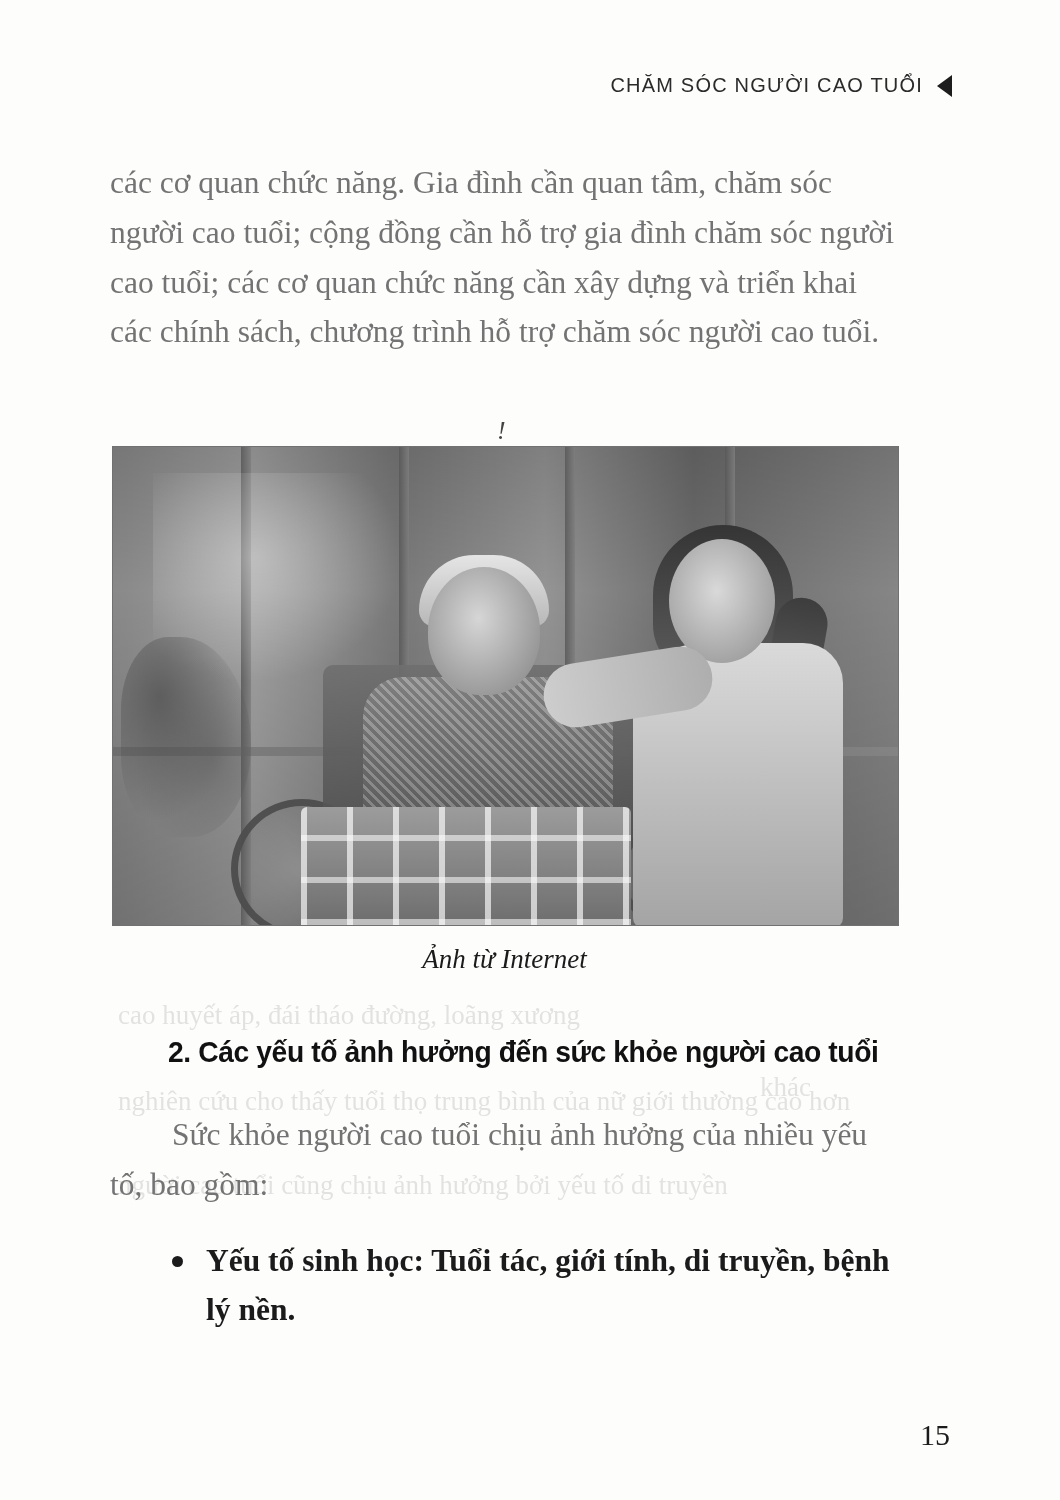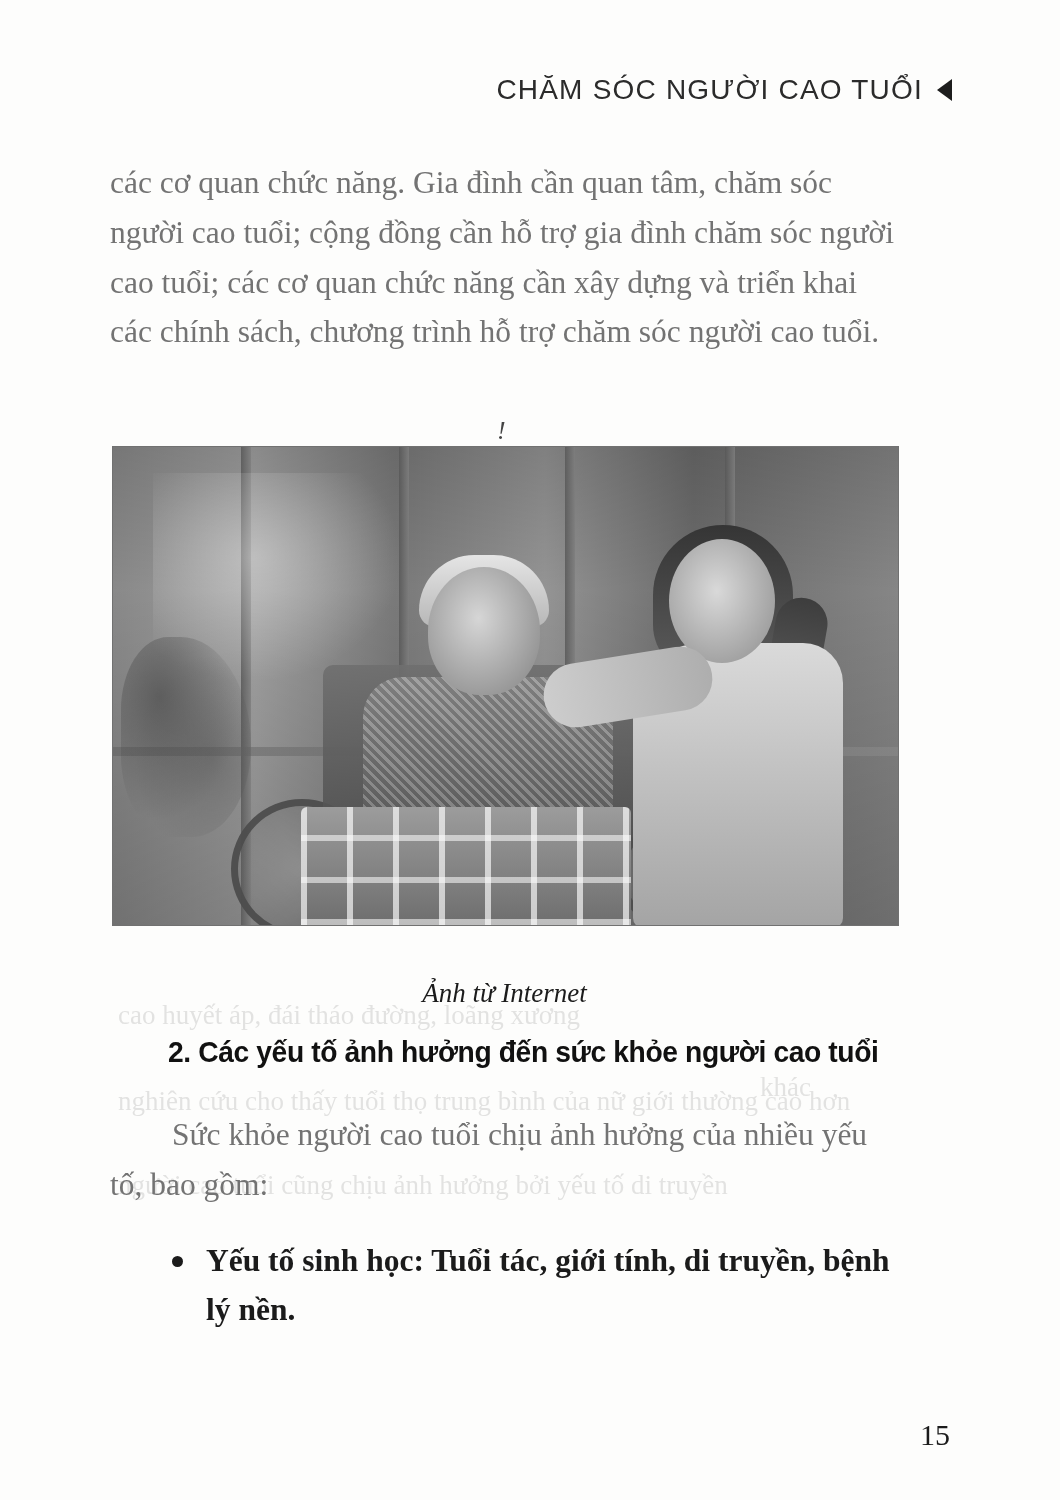--- a/index.html
+++ b/index.html
@@ -26,21 +26,21 @@
   .header {
     position: absolute;
     top: 74px;
     right: 108px;
     display: flex;
     align-items: center;
     gap: 14px;
   }
   .header-text {
     font-family: "Liberation Sans", sans-serif;
-    font-size: 28px;
+    font-size: 20px;
     letter-spacing: 1.2px;
     color: #2b2b2b;
     white-space: nowrap;
   }
   .header-marker {
     width: 0;
     height: 0;
     border-top: 11px solid transparent;
     border-bottom: 11px solid transparent;
     border-right: 15px solid #1d1d1d;
@@ -220,21 +220,21 @@
     position: absolute;
     left: 654px; top: 150px;
     width: 52px; height: 150px;
     background: linear-gradient(180deg, #3b3d42, #6a6c70);
     border-radius: 26px;
     transform: rotate(10deg);
   }
   .head-b, .torso-b, .arm-b { z-index: 1; }
 
   .caption {
-    margin-top: 52px;
+    margin-top: 18px;
     text-align: center;
     font-size: 27px;
     font-style: italic;
     color: #1b1b1b;
   }
 
   
   .section-heading {
     position: absolute;
     left: 168px;

